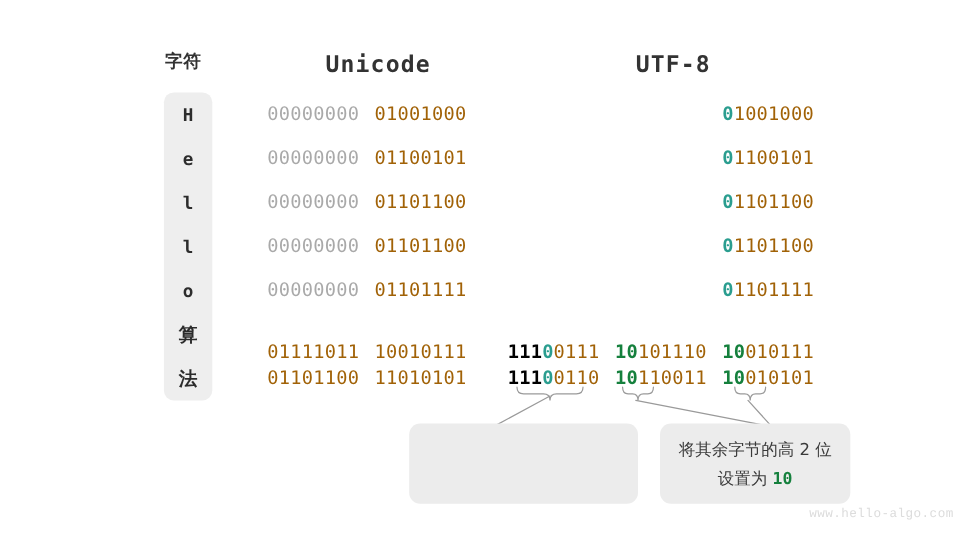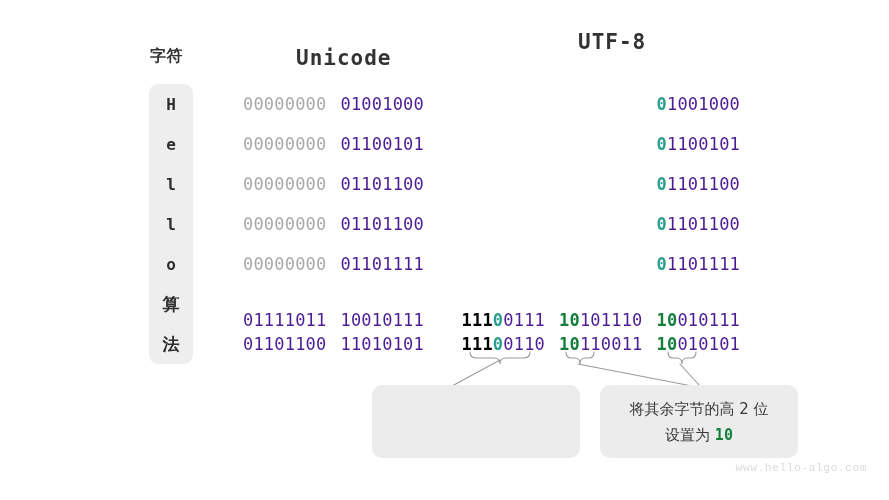--- a/index.html
+++ b/index.html
@@ -25,21 +25,21 @@
     letter-spacing: 0.5px;
     white-space: nowrap;
   }
   .col-header.mono {
     font-family: "DejaVu Sans Mono", "Liberation Mono", monospace;
     font-size: 21px;
     letter-spacing: 1px;
   }
   #hdr-char  { left: 150px; top: 46px; }
   #hdr-uni   { left: 296px; top: 46px; }
-  #hdr-utf8  { left: 578px; top: 30px; }
+  #hdr-utf8  { left: 578px; top: 46px; }
 
   
   #char-column {
     position: absolute;
     left: 149px;
     top: 84px;
     width: 44px;
     height: 280px;
     background: #eeeeee;
     border-radius: 9px;
@@ -81,21 +81,21 @@
   .r2 { top: 164px; }
   .r3 { top: 204px; }
   .r4 { top: 244px; }
   .r5 { top: 300px; }
   .r6 { top: 324px; }
 
   .byte { margin-right: 14px; }
   .byte:last-child { margin-right: 0; }
 
   .pale  { color: #a9a9a9; }
-  .dark  { color: #4c1d95; }
+  .dark  { color: #a16207; }
   .teal  { color: #2a9d8f; font-weight: bold; }
   .green { color: #000000; font-weight: bold; }
   .blue  { color: #15803d; font-weight: bold; }
 
   
   #connectors {
     position: absolute;
     left: 0; top: 0;
     width: 889px; height: 500px;
     pointer-events: none;
@@ -109,21 +109,21 @@
     display: flex;
     flex-direction: column;
     align-items: center;
     justify-content: center;
     color: #3a3a3a;
     font-size: 15px;
     line-height: 26px;
     text-align: center;
   }
   #note-left  { left: 372px; top: 385px; width: 208px; height: 73px; }
-  #note-right { left: 600px; top: 385px; width: 198px; height: 73px; }
+  #note-right { left: 600px; top: 385px; width: 173px; height: 73px; }
   .note-line { white-space: nowrap; }
   .note-line .green, .note-line .blue { font-family: "DejaVu Sans Mono", "Liberation Mono", monospace; font-size: 15px; }
 
   
   #watermark {
     position: absolute;
     right: 22px;
     bottom: 26px;
     font-family: Liberation Mono, monospace;
     font-size: 11.5px;

